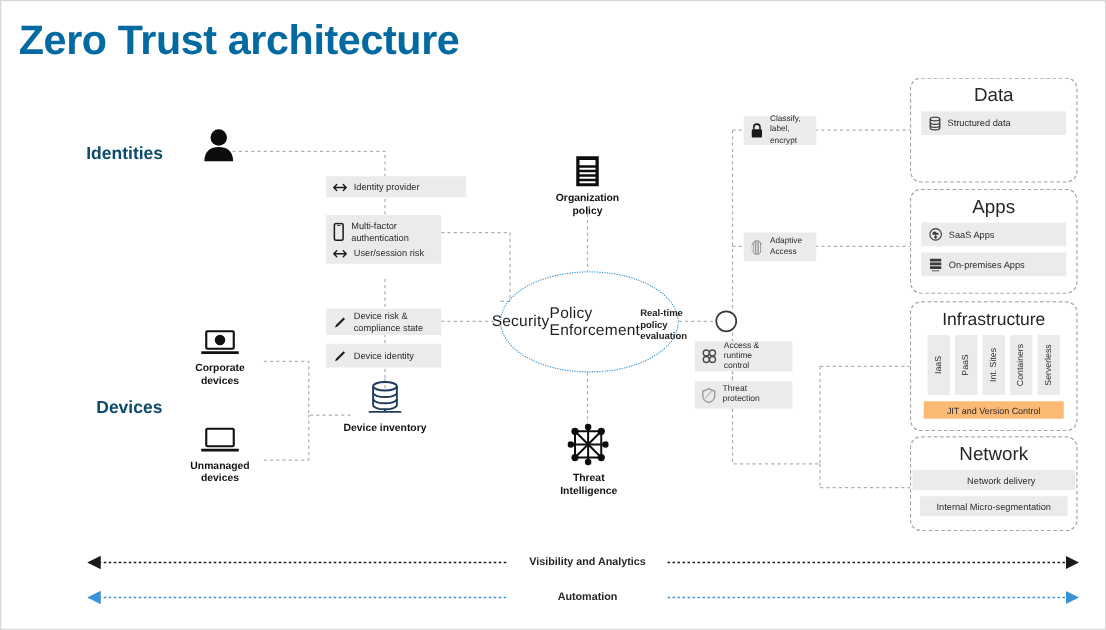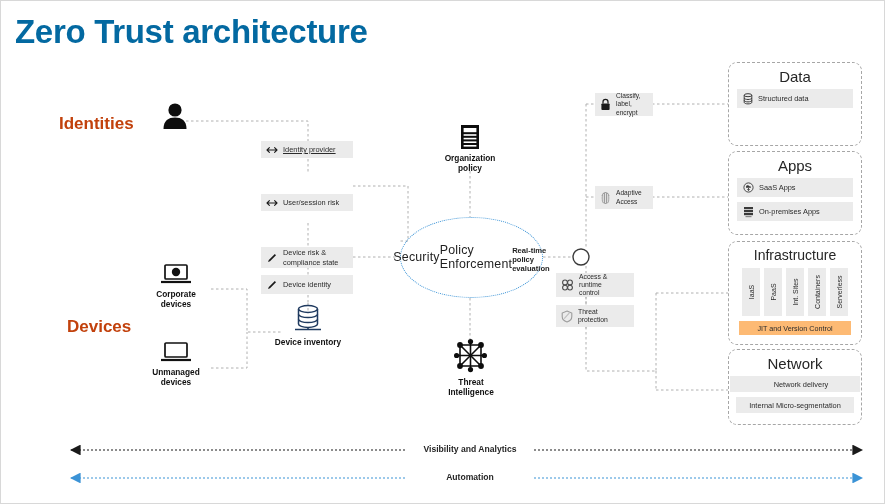--- a/index.html
+++ b/index.html
@@ -13,21 +13,21 @@
 
   .abs{position:absolute;box-sizing:border-box;}
 
   
   #page-title{
     left:14px;top:12px;font-size:33px;font-weight:700;color:#0369a1;
     letter-spacing:-0.3px;white-space:nowrap;
   }
 
   
-  .side-label{font-size:17px;font-weight:700;color:#c2410c;white-space:nowrap;}
+  .side-label{font-size:14px;font-weight:700;color:#0c4a6e;white-space:nowrap;margin-left:10px;}
 
   
   .chip{
     background:#ebebeb;display:flex;align-items:center;
     font-size:7.4px;color:#2b2b2b;line-height:1.22;padding:0 5px;
   }
   .chip .ico{flex:0 0 auto;display:flex;align-items:center;justify-content:center;margin-right:5px;}
   .chip .txt{white-space:pre-line;}
 
   
@@ -163,29 +163,39 @@
 
   <div class="abs side-label" style="left:58px;top:113px;">Identities</div>
 
   <div class="abs" style="left:160px;top:100px;width:28px;height:30px;">
     <svg width="28" height="30" viewBox="0 0 28 30">
       <circle cx="14" cy="9" r="6.6" fill="#0d0d0d"></circle>
       <path d="M2.5,28 C2.5,19.5 7.5,16.5 14,16.5 C20.5,16.5 25.5,19.5 25.5,28 Z" fill="#0d0d0d"></path>
     </svg>
   </div>
 
-  <div class="abs chip" style="left:260px;top:140px;width:92px;height:17px;text-decoration:underline;">
+  <div class="abs chip" style="left:260px;top:140px;width:112px;height:17px;">
     <span class="ico">
       <svg width="12" height="10" viewBox="0 0 12 10">
         <path d="M1,5 L11,5 M1,5 L3.4,2.6 M1,5 L3.4,7.4 M11,5 L8.6,2.6 M11,5 L8.6,7.4" stroke="#1a1a1a" stroke-width="1.1" fill="none" stroke-linecap="round"></path>
       </svg>
     </span>
     <span class="txt">Identity  provider</span>
   </div>
 
+  <div class="abs chip" style="left:260px;top:171px;width:92px;height:27px;">
+    <span class="ico">
+      <svg width="10" height="15" viewBox="0 0 10 15">
+        <rect x="1.5" y="0.8" width="7" height="13.4" rx="1.4" fill="none" stroke="#1a1a1a" stroke-width="1.2"></rect>
+        <rect x="3.6" y="1.9" width="2.8" height="0.7" fill="#1a1a1a"></rect>
+      </svg>
+    </span>
+    <span class="txt">Multi-factor
+authentication</span>
+  </div>
 
   <div class="abs chip" style="left:260px;top:193px;width:92px;height:17px;">
     <span class="ico">
       <svg width="12" height="10" viewBox="0 0 12 10">
         <path d="M1,5 L11,5 M1,5 L3.4,2.6 M1,5 L3.4,7.4 M11,5 L8.6,2.6 M11,5 L8.6,7.4" stroke="#1a1a1a" stroke-width="1.1" fill="none" stroke-linecap="round"></path>
       </svg>
     </span>
     <span class="txt">User/session risk</span>
   </div>
 

